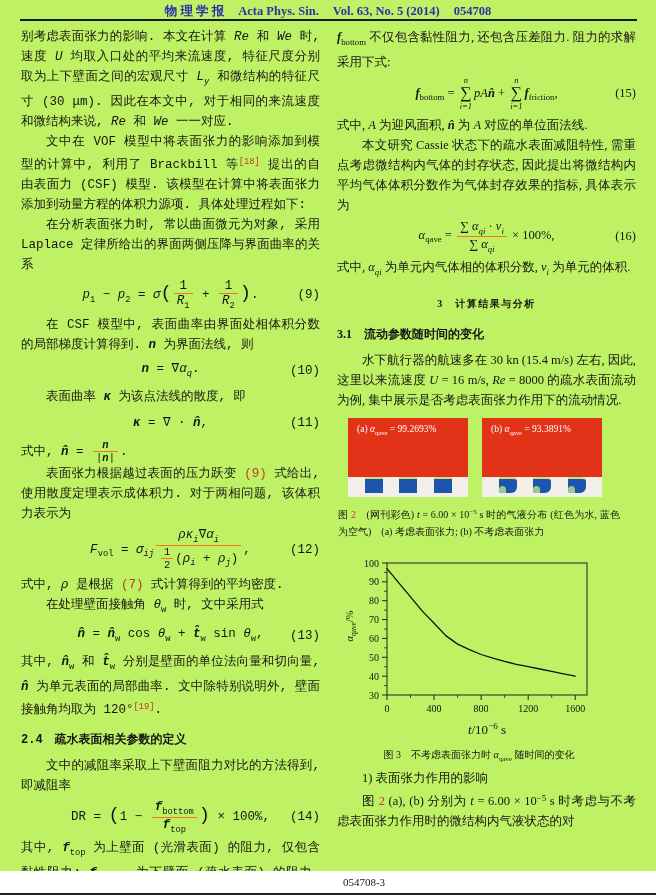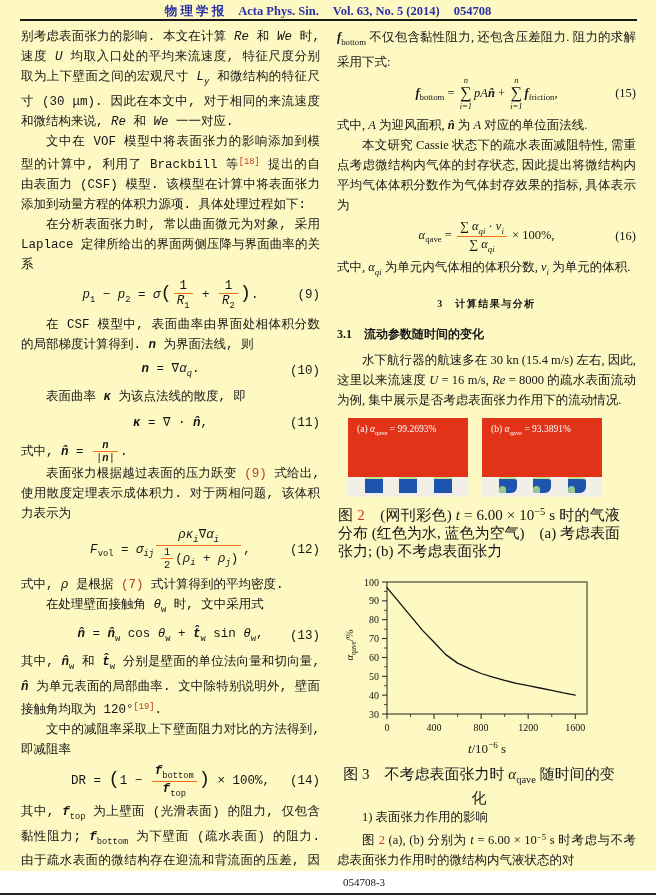--- a/index.html
+++ b/index.html
@@ -1,16 +1,16 @@
 <!DOCTYPE html>
 <html><head>
 <meta charset="utf-8">
 <style>
   html,body{margin:0;padding:0;background:#ffffff;}
-  .page{position:relative;width:656px;height:896px;background:#fef9c3;overflow:hidden;
+  .page{position:relative;width:656px;height:896px;background:#bef264;overflow:hidden;
         font-family:"Liberation Serif","DejaVu Serif",serif;font-size:12.5px;line-height:20px;color:#151515;}
   
   .header{position:absolute;top:1px;left:0;width:100%;text-align:center;color:#2832a6;font-weight:bold;font-size:12.5px;}
   .header span{margin:0 7px;}
   .header-rule{position:absolute;top:19px;left:20px;right:19px;height:1.5px;background:#1a1a1a;}
   
   .col{position:absolute;top:27px;width:299px;}
   .col-left{left:21px;font-family:Liberation Mono, monospace;}
   .col-right{left:337px;}
   p.para{margin:0;text-align:justify;}
@@ -42,21 +42,21 @@
   
   .fig2{display:flex;gap:14px;margin:8px 0 2px 11px;}
   .panel{width:120px;}
   .water{height:59px;background:#e23318;position:relative;}
   .panel-label{color:#fff;font-size:9.5px;line-height:12px;padding:5px 0 0 9px;white-space:nowrap;}
   .strip{height:20px;background:#f1efe8;display:flex;justify-content:space-evenly;align-items:flex-start;}
   .square{width:18px;height:16px;background:#1c54ae;border-top:2px solid #c8e08c;box-sizing:border-box;position:relative;}
   .panel-b .square{border-radius:1px 4px 6px 3px;}
   .panel-b .square::after{content:"";position:absolute;left:0;bottom:0;width:7px;height:7px;background:#aede8c;border-radius:50% 50% 0 50%;opacity:.85;}
   
-  .caption{font-size:15px;line-height:18px;margin:6px 16px 0 1px;text-align:justify;}
+  .caption{font-size:10px;line-height:18px;margin:6px 16px 0 1px;text-align:justify;}
   .caption.center{text-align:center;margin-top:13px;}
   
   .fig3{position:relative;width:300px;height:176px;margin-top:16px;}
   .fig3 svg{position:absolute;left:0;top:0;}
   .chart-ylabel{position:absolute;left:-32px;top:62px;width:90px;height:14px;text-align:center;
                 font-size:10.5px;line-height:14px;transform:rotate(-90deg);}
   .chart-xlabel{position:absolute;left:50px;top:162px;width:200px;text-align:center;font-size:13px;line-height:14px;}
   
   .footer{position:absolute;left:0;bottom:0;width:100%;height:25px;background:#fff;padding-left:36px;}
   .footer-text{text-align:center;font-size:11px;line-height:16px;margin-top:3px;}
@@ -111,20 +111,23 @@
           </span><span>,</span></span>
       <span class="eq-num">(12)</span>
     </div>
     <p class="para">式中, <span class="i">ρ</span> 是根据 <span class="r">(7)</span> 式计算得到的平均密度.</p>
     <p class="para indent">在处理壁面接触角 <span class="i">θ</span><span class="sub">w</span> 时, 文中采用式</p>
     <div class="eq">
       <span class="eq-body"><span class="bi">n̂</span><span> = </span><span class="bi">n̂</span><span class="sub">w</span><span> cos </span><span class="i">θ</span><span class="sub">w</span><span> + </span><span class="bi">t̂</span><span class="sub">w</span><span> sin </span><span class="i">θ</span><span class="sub">w</span><span>,</span></span>
       <span class="eq-num">(13)</span>
     </div>
     <p class="para">其中, <span class="bi">n̂</span><span class="sub">w</span> 和 <span class="bi">t̂</span><span class="sub">w</span> 分别是壁面的单位法向量和切向量, <span class="bi">n̂</span> 为单元表面的局部曲率. 文中除特别说明外, 壁面接触角均取为 120°<span class="sup r">[19]</span><span>.</span></p>
+    <div class="h-sub">
+      <span class="h-num">2.4</span><span>疏水表面相关参数的定义</span>
+    </div>
     <p class="para indent">文中的减阻率采取上下壁面阻力对比的方法得到, 即减阻率</p>
     <div class="eq">
       <span class="eq-body"><span>DR = </span><span class="big">(</span><span>1 − </span><span class="frac">
             <span class="fn"><span class="bi">f</span><span class="sub">bottom</span></span>
             <span class="fd"><span class="bi">f</span><span class="sub">top</span></span>
           </span><span class="big">)</span><span> × 100%,</span></span>
       <span class="eq-num">(14)</span>
     </div>
     <p class="para">其中, <span class="bi">f</span><span class="sub">top</span> 为上壁面 (光滑表面) 的阻力, 仅包含黏性阻力; <span class="bi">f</span><span class="sub">bottom</span> 为下壁面 (疏水表面) 的阻力. 由于疏水表面的微结构存在迎流和背流面的压差, 因此</p>
   </div>

